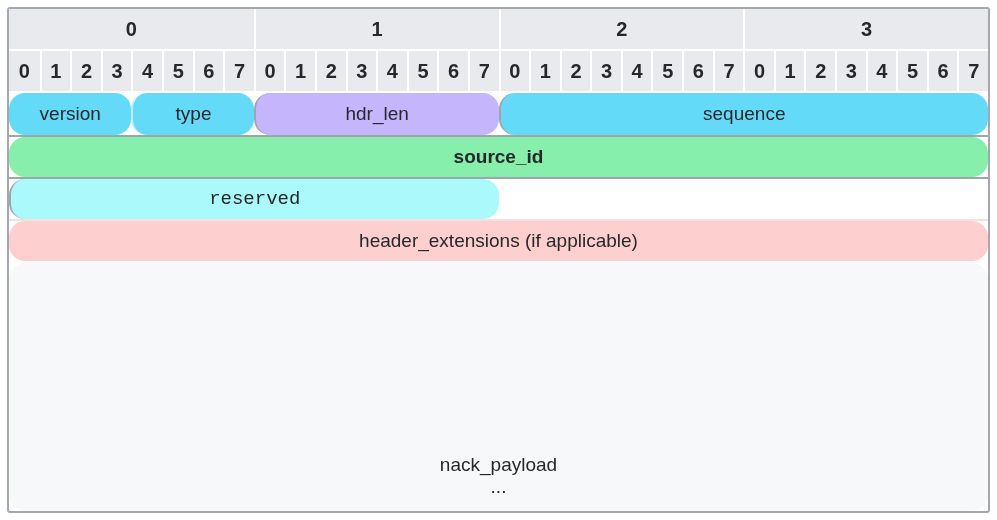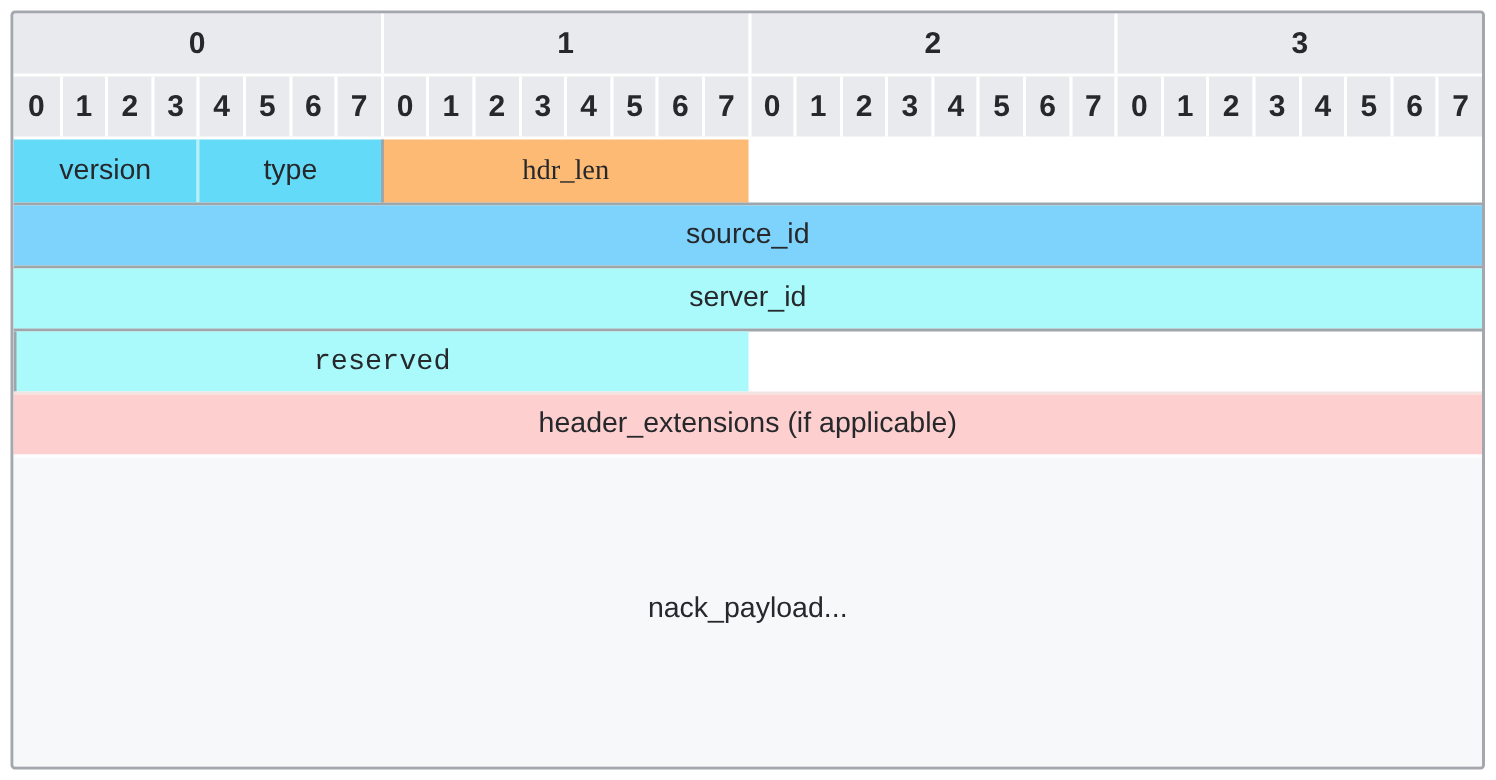--- a/index.html
+++ b/index.html
@@ -26,29 +26,29 @@
   }
   .row-bytes, .row-bits { border-bottom: 2px solid #ffffff; }
   .row-nack { flex: 1 1 auto; height: auto; }
   .cell {
     display: flex; align-items: center; justify-content: center;
     overflow: hidden; white-space: nowrap;
   }
   .hcell { background: #e9eaee; }
   .hcell + .hcell { border-left: 2px solid #ffffff; }
   .hnum { font-weight: 700; font-size: 20px; }
-  .flabel { font-size: 19px; font-weight: 400; }
+  .flabel { font-size: 19px; font-weight: 400; border-radius: 16px; }
   .sep-gray  { border-top: 2px solid #9ea6ac; }
   .sep-pale  { border-top: 2px solid #f2e3e1; }
   .sep-white { border-top: 2px solid #fdfdfe; }
   .b-bit  { border-left: 2px solid rgba(255,255,255,0.55); }
   .b-byte { border-left: 2px solid #9ea6ac; }
   .nack-cell {
-    flex-direction: row;
-    justify-content: center;
+    flex-direction: column;
+    justify-content: flex-end;
     padding: 9px 0 13px 0;
   }
 </style>
 </head>
 <body>
 
 <div class="frame">
   <div class="row row-bytes">
       <div class="cell hcell hnum" style="grid-column: span 8;">0</div>
       <div class="cell hcell hnum" style="grid-column: span 8;">1</div>
@@ -86,27 +86,25 @@
       <div class="cell hcell hnum" style="grid-column: span 1;">3</div>
       <div class="cell hcell hnum" style="grid-column: span 1;">4</div>
       <div class="cell hcell hnum" style="grid-column: span 1;">5</div>
       <div class="cell hcell hnum" style="grid-column: span 1;">6</div>
       <div class="cell hcell hnum" style="grid-column: span 1;">7</div>
     </div>
 
 <div class="row">
       <div class="cell flabel" style="grid-column: span 4; background: rgb(99, 219, 248);">version</div>
       <div class="cell flabel b-bit" style="grid-column: span 4; background: rgb(99, 219, 248);">type</div>
-      <div class="cell flabel b-byte" style="grid-column: span 8; background: #fdba74; font-family: Liberation Serif, serif;">hdr_len</div>
+      <div class="cell flabel b-byte" style="grid-column: span 8; background: #c4b5fd;">hdr_len</div>
+      <div class="cell flabel b-byte" style="grid-column: span 16; background: rgb(99, 219, 248);">sequence</div>
     </div>
     <div class="row sep-gray">
-      <div class="cell flabel" style="grid-column: span 32; background: #7dd3fc;">source_id</div>
-    </div>
-    <div class="row sep-gray">
-      <div class="cell flabel" style="grid-column: span 32; background: rgb(170, 250, 252);">server_id</div>
+      <div class="cell flabel" style="grid-column: span 32; background: #86efac; font-weight: bold;">source_id</div>
     </div>
     <div class="row sep-gray">
       <div class="cell flabel b-byte" style="grid-column: span 16; background: rgb(170, 250, 252); font-family: Liberation Mono, monospace;">reserved</div>
     </div>
     <div class="row sep-pale">
       <div class="cell flabel" style="grid-column: span 32; background: rgb(253, 208, 207);">header_extensions (if applicable)</div>
     </div>
     <div class="row row-nack sep-white">
       <div class="cell flabel nack-cell" style="grid-column: span 32; background: rgb(247, 248, 250);">
         <div>nack_payload</div>

